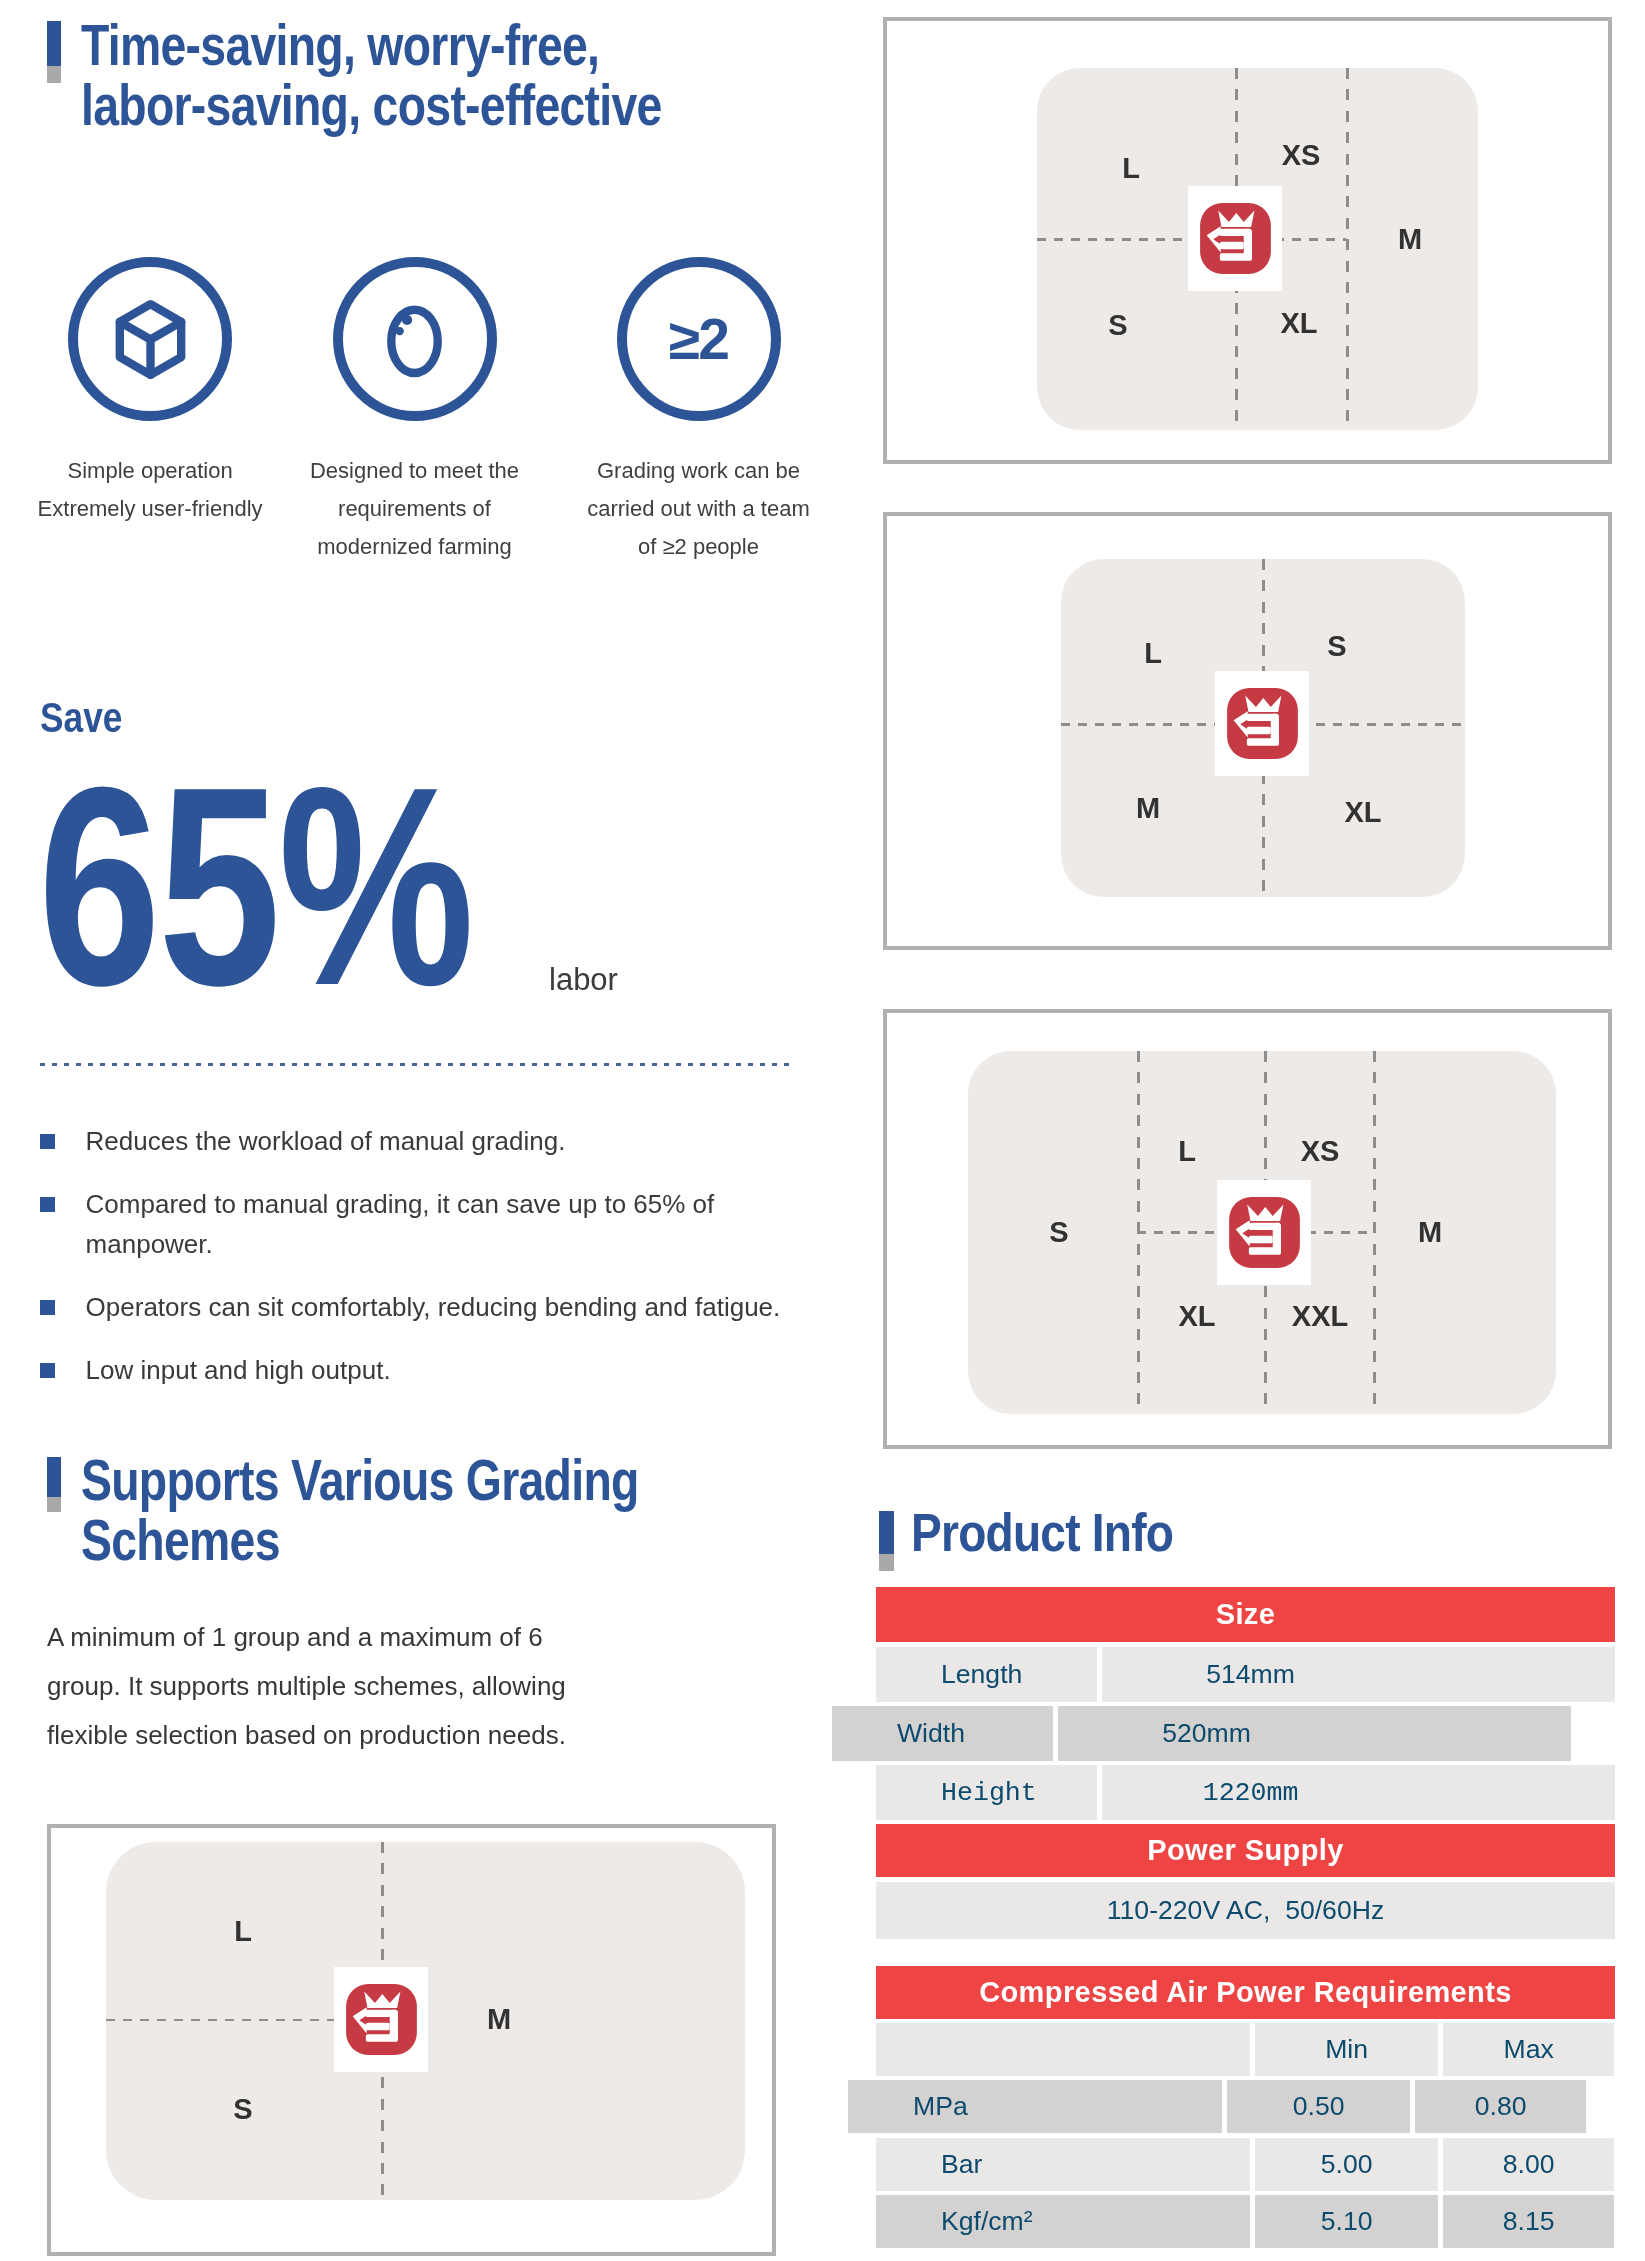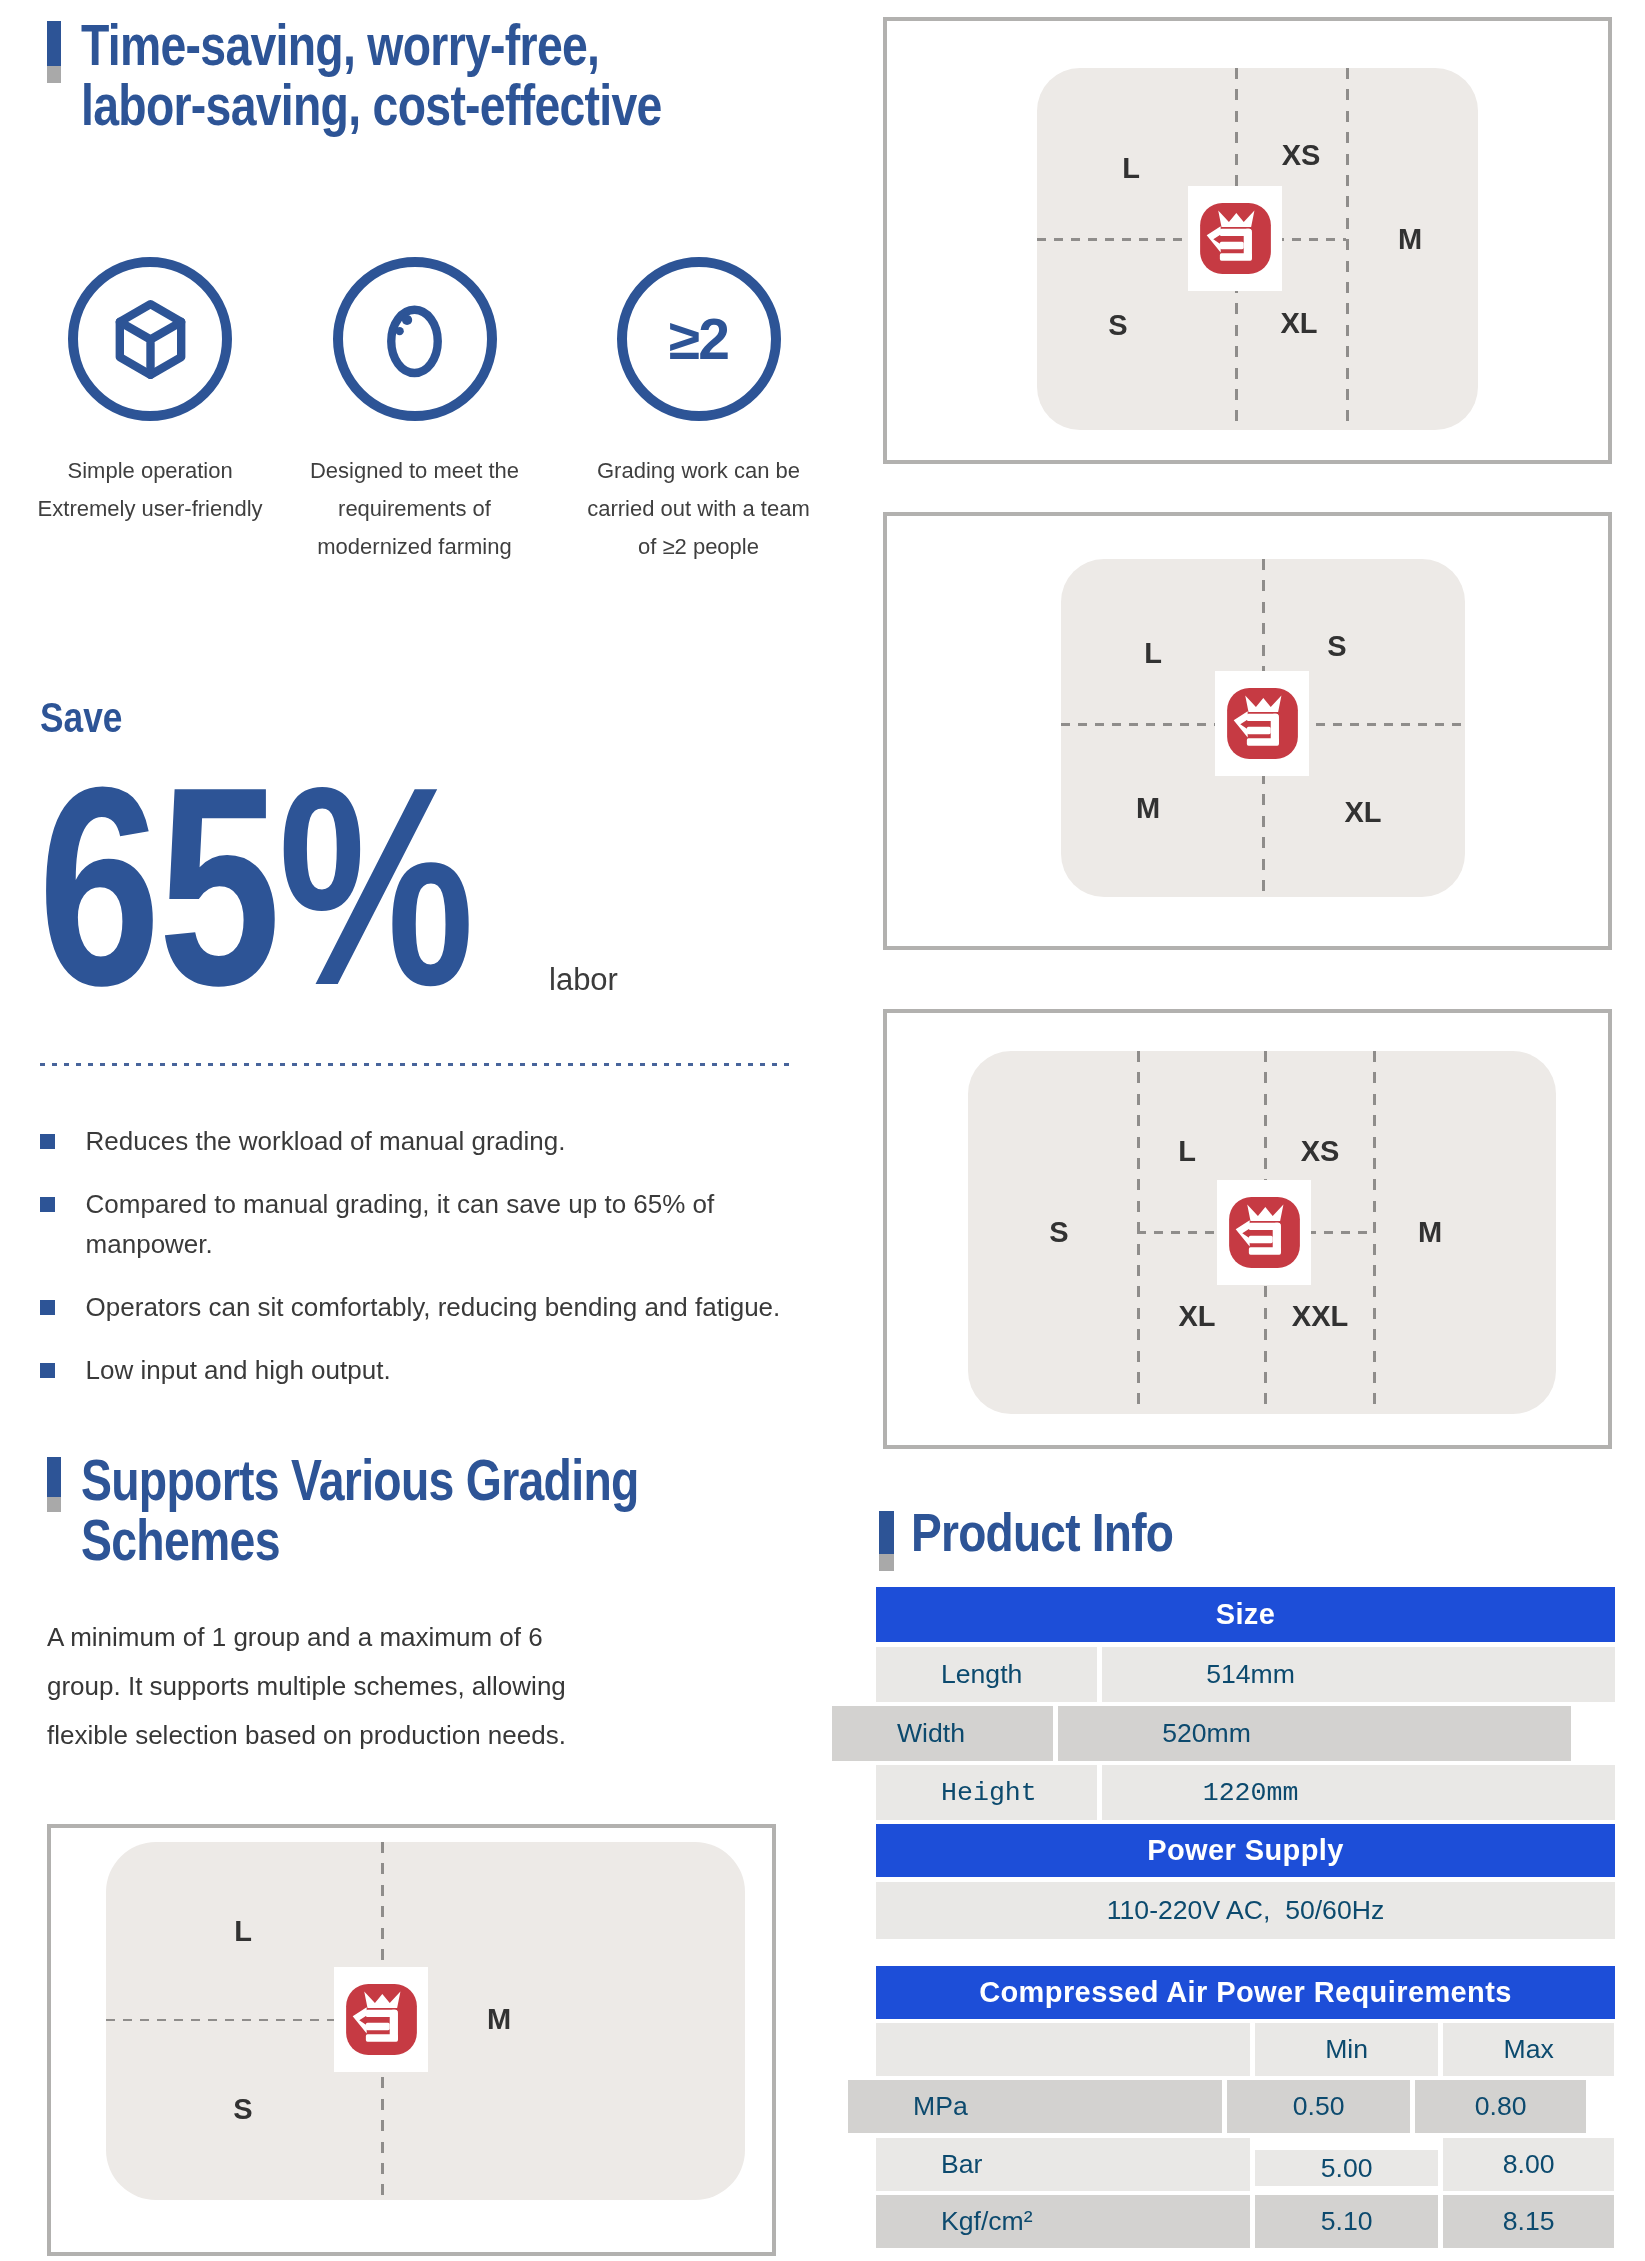--- a/index.html
+++ b/index.html
@@ -55,21 +55,21 @@
     background:repeating-linear-gradient(to bottom,#8f8d8b 0 11px,transparent 11px 21.4px);}
   .hline{position:absolute;height:2.6px;
     background:repeating-linear-gradient(to right,#8f8d8b 0 8.6px,transparent 8.6px 17px);}
   .dlabel{position:absolute;transform:translate(-50%,-50%);font-weight:bold;font-size:29px;
     color:#323232;letter-spacing:0px;}
   .logo-wrap{position:absolute;width:94px;height:105px;background:#ffffff;
     display:flex;align-items:center;justify-content:center;z-index:2;}
   .logo-wrap svg{display:block;}
   
   .tblhead{
-    position:absolute;background:#1d4ed8;color:#ffffff;font-weight:bold;font-size:29px;
+    position:absolute;background:#ef4444;color:#ffffff;font-weight:bold;font-size:29px;
     display:flex;align-items:center;justify-content:center;letter-spacing:0.4px;
   }
   .trow{position:absolute;display:grid;column-gap:5.1px;}
   .tcell{display:flex;align-items:center;font-size:26.6px;color:#0c4a6e;}
   .tcell.lbl{justify-content:flex-start;padding-left:65px;box-sizing:border-box;}
   .tcell.ctr{justify-content:center;}
   .bg-light{background:#e9e8e6;}
   .bg-dark{background:#d3d2d0;}
   .pre{white-space:pre;}
 </style>
@@ -289,21 +289,21 @@
     <div class="tcell ctr bg-light" style="height:53px;">Min</div>
     <div class="tcell ctr bg-light" style="height:53px;">Max</div>
   </div>
   <div class="trow" style="left:848px;top:2080px;width:739px;grid-template-columns:374px 183px 171px;">
     <div class="tcell lbl bg-dark" style="height:53px;">MPa</div>
     <div class="tcell ctr bg-dark" style="height:53px;">0.50</div>
     <div class="tcell ctr bg-dark" style="height:53px;">0.80</div>
   </div>
   <div class="trow" style="left:876px;top:2138px;width:739px;grid-template-columns:374px 183px 171px;">
     <div class="tcell lbl bg-light" style="height:53px;">Bar</div>
-    <div class="tcell ctr bg-light" style="height:36px;margin-top:12px;">5.00</div>
+    <div class="tcell ctr bg-light" style="height:53px;">5.00</div>
     <div class="tcell ctr bg-light" style="height:53px;">8.00</div>
   </div>
   <div class="trow" style="left:876px;top:2195px;width:739px;grid-template-columns:374px 183px 171px;">
     <div class="tcell lbl bg-dark" style="height:53px;">Kgf/cm²</div>
     <div class="tcell ctr bg-dark" style="height:53px;">5.10</div>
     <div class="tcell ctr bg-dark" style="height:53px;">8.15</div>
   </div>
 
 </div>
 

